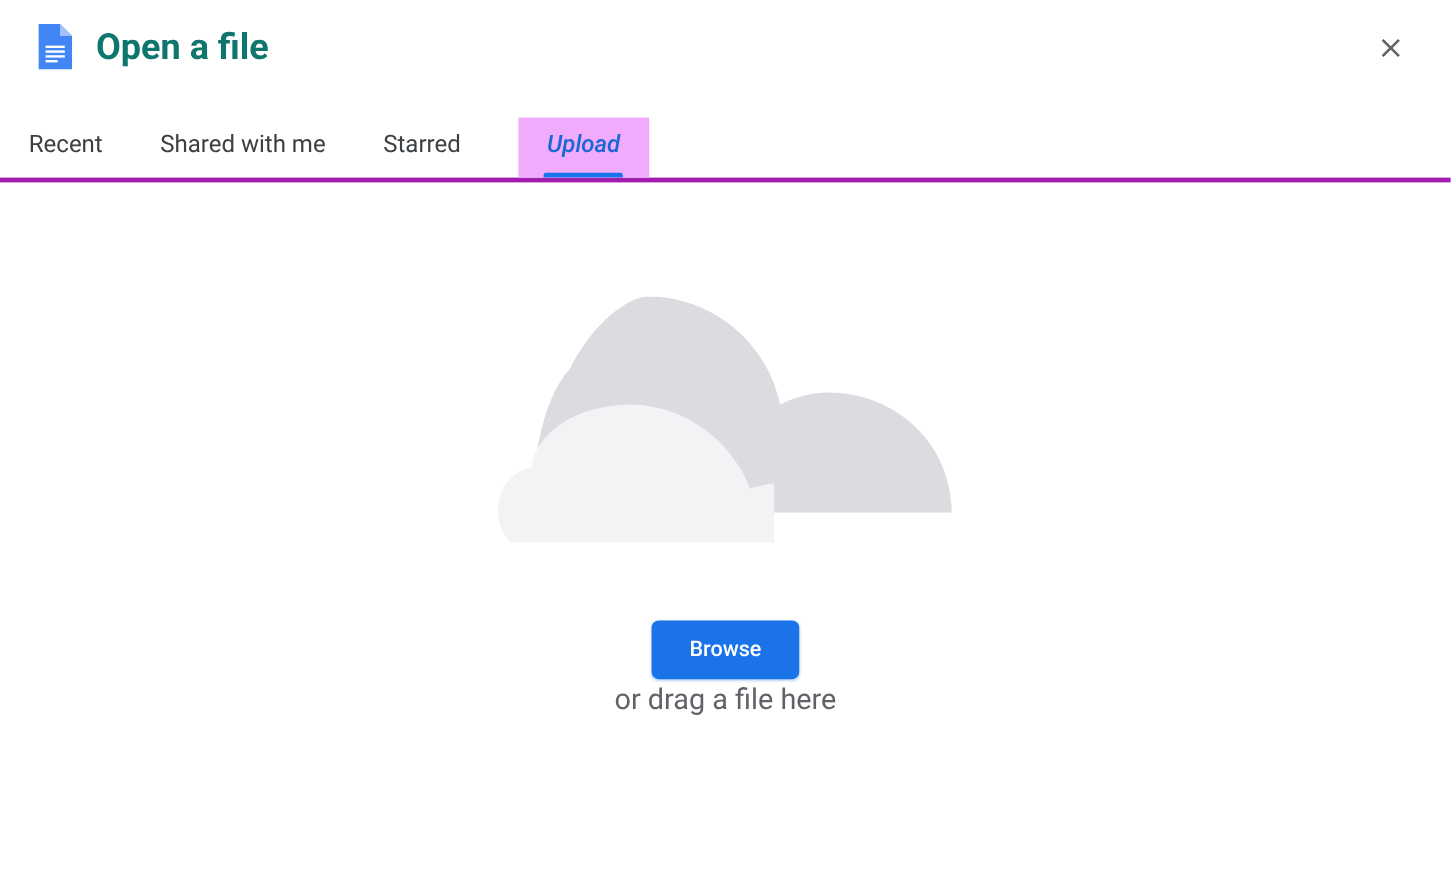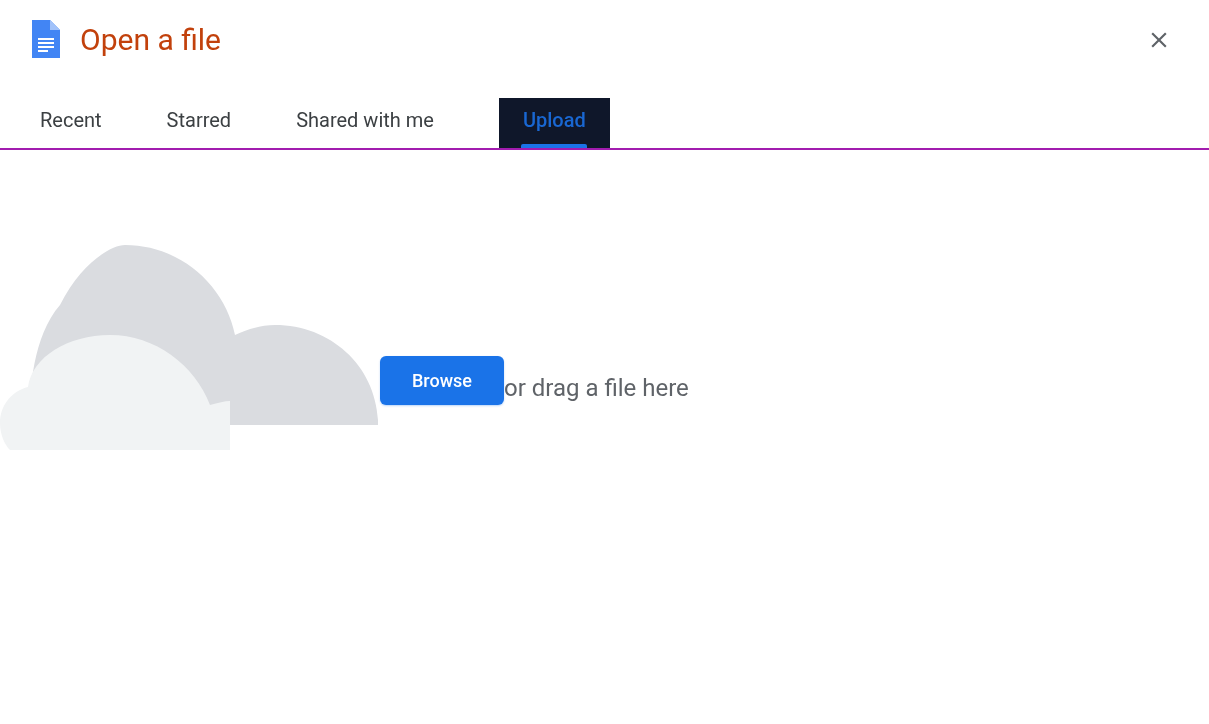--- a/index.html
+++ b/index.html
@@ -21,75 +21,77 @@
       position: relative;
     }
     .docs-icon {
       width: 28px;
       height: 38px;
       margin-right: 20px;
       position: relative;
     }
     .title {
       font-size: 30px;
-      font-weight: 400;
-      color: #c2410c;
+      font-weight: 700;
+      color: #0f766e;
       letter-spacing: 0px;
     }
     .close-btn {
       position: absolute;
       right: 36px;
       top: 26px;
       width: 28px;
       height: 28px;
       cursor: pointer;
       color: #5f6368;
       display: flex;
       align-items: center;
       justify-content: center;
     }
     .close-btn svg {
       width: 26px;
       height: 26px;
     }
     .tabs {
       display: flex;
-      padding: 28px 0 0 40px;
-      border-bottom: 2px solid #a21caf;
-      gap: 17px;
+      padding: 28px 0 0 24px;
+      border-bottom: 4px solid #a21caf;
+      gap: 0;
     }
     .tab {
       padding: 10px 24px 16px 0;
       font-size: 20px;
       color: #3c4043;
       cursor: pointer;
       position: relative;
       margin-right: 24px;
       font-weight: 400;
     }
     .tab.active {
       color: #1967d2;
-      background: #0f172a;
+      background: #f0abfc;
       padding: 10px 24px 16px 24px;
       margin-right: 0;
       font-weight: 500;
+      font-style: italic;
     }
     .tab.active::after {
       content: '';
       position: absolute;
       bottom: 0;
       left: 50%;
       transform: translateX(-50%);
       width: 66px;
       height: 4px;
       background: #1a73e8;
       border-radius: 2px 2px 0 0;
     }
     .content {
       display: flex;
+      flex-direction: column;
       align-items: center;
       justify-content: flex-start;
       padding-top: 95px;
     }
     .cloud-illustration {
       width: 380px;
       height: 210px;
       position: relative;
       margin-bottom: 60px;
     }
@@ -99,21 +101,21 @@
       border: none;
       border-radius: 6px;
       padding: 14px 32px;
       font-size: 18px;
       font-weight: 500;
       cursor: pointer;
       font-family: inherit;
       box-shadow: 0 1px 2px rgba(26,115,232,0.3);
     }
     .drag-text {
-      margin-top: 16px;
+      margin-top: 3px;
       font-size: 24px;
       color: #5f6368;
       font-weight: 400;
     }
   </style>
 </head>
 <body>
 
 <div class="header">
   <div class="docs-icon">
@@ -129,22 +131,22 @@
   <h1 class="title">Open a file</h1>
   <div class="close-btn">
     <svg viewBox="0 0 24 24">
       <path d="M19 6.41L17.59 5 12 10.59 6.41 5 5 6.41 10.59 12 5 17.59 6.41 19 12 13.41 17.59 19 19 17.59 13.41 12z" fill="#5f6368"></path>
     </svg>
   </div>
 </div>
 
 <div class="tabs">
   <div class="tab">Recent</div>
+  <div class="tab">Shared with me</div>
   <div class="tab">Starred</div>
-  <div class="tab">Shared with me</div>
   <div class="tab active">Upload</div>
 </div>
 
 <div class="content">
   <div class="cloud-illustration">
     <svg viewBox="0 0 380 210" width="380" height="210">
       <path d="M 120 5 
                C 70 5, 35 45, 35 90
                C 35 130, 60 155, 100 160
                L 220 160

